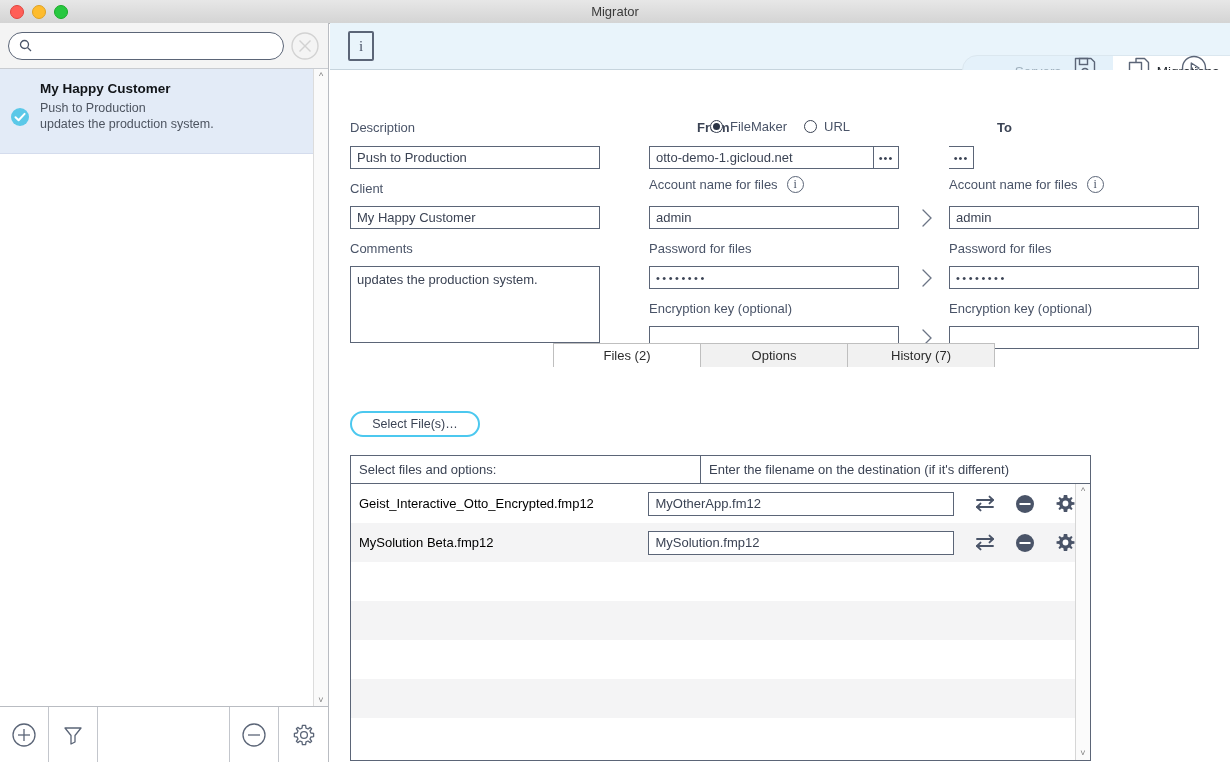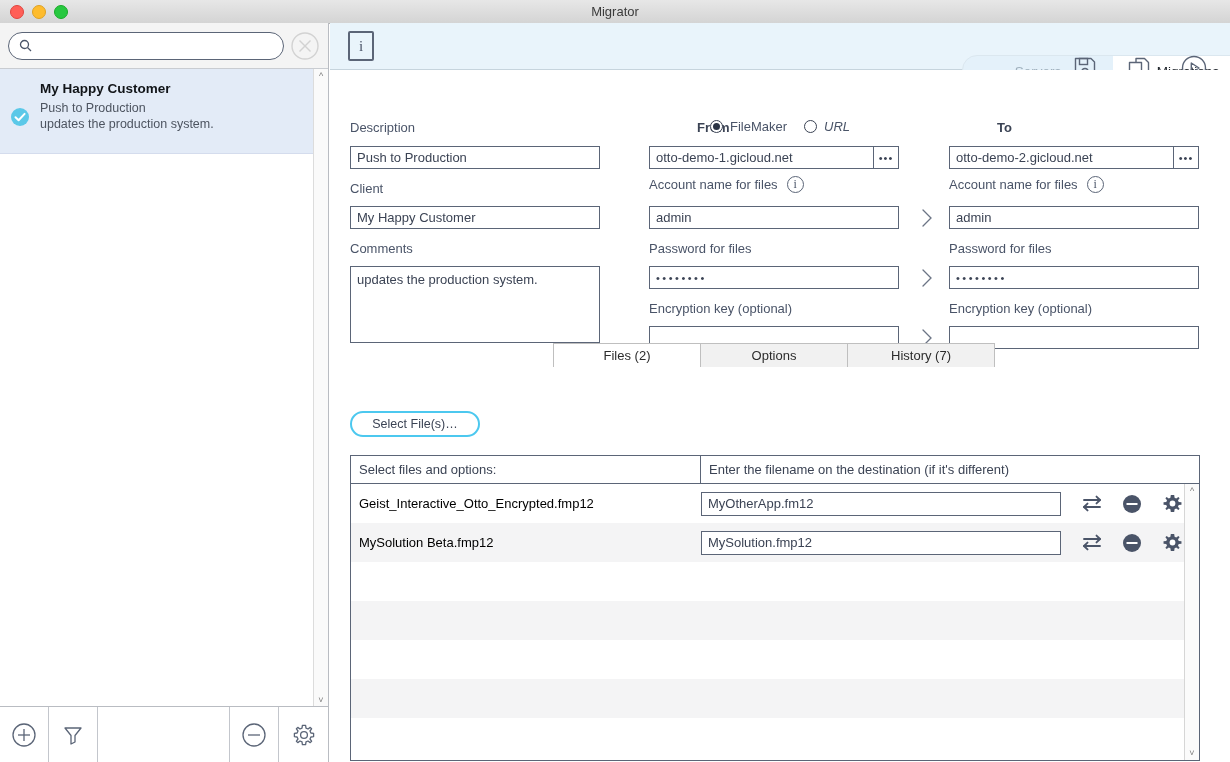--- a/index.html
+++ b/index.html
@@ -126,21 +126,21 @@
   .tab.active{background:#ffffff;}
 
   
   .pane{position:absolute;left:0;top:344px;width:900px;height:395px;background:#fff;}
   .selbtn{
     position:absolute;left:20px;top:44px;width:130px;height:26px;border:2px solid #4cc8ef;
     border-radius:13px;background:#fff;display:flex;align-items:center;justify-content:center;
     font-size:12.5px;color:#3b4354;box-sizing:border-box;
   }
   .table{
-    position:absolute;left:20px;top:88px;width:850px;height:306px;
+    position:absolute;left:20px;top:88px;width:741px;height:306px;
     border:1px solid #5b6577;box-sizing:border-box;background:#fff;
   }
   .thead{height:28px;display:flex;border-bottom:1px solid #5b6577;box-sizing:border-box;}
   .th{display:flex;align-items:center;padding:0 8px;font-size:13px;color:#3b4354;box-sizing:border-box;}
   .th.c1{width:350px;border-right:1px solid #5b6577;}
   .th.c2{flex:1;}
   .tbody{position:absolute;left:0;top:28px;right:14px;bottom:0;}
   .trow{height:39px;display:flex;align-items:center;box-sizing:border-box;background:#fff;}
   .trow.alt{background:#f4f4f5;}
   .fname{width:350px;padding:0 8px;box-sizing:border-box;font-size:13px;color:#000000;}
@@ -281,21 +281,21 @@
       <div class="lbl" style="position:absolute;left:20px;top:171px;">Comments</div>
       <div class="tarea" style="position:absolute;left:20px;top:196px;width:250px;height:77px;">updates the production system.</div>
 
       <div class="lbl b" style="position:absolute;left:319px;top:50px;">From</div>
       <div class="radio-row" style="position:absolute;left:380px;top:49px;">
         <span class="radio">
             <span class="in"></span>
           </span>
         <span class="lbl">FileMaker</span>
       </div>
-      <div class="radio-row" style="position:absolute;left:474px;top:49px;font-style:italic;">
+      <div class="radio-row" style="position:absolute;left:474px;top:49px;">
         <span class="radio"></span>
         <span class="lbl">URL</span>
       </div>
       <div style="position:absolute;left:319px;top:76px;display:flex;">
         <div class="tfield" style="width:225px;">otto-demo-1.gicloud.net</div>
         <div class="dots-btn">•••</div>
       </div>
 
       <div style="position:absolute;left:319px;top:106px;display:flex;align-items:center;gap:9px;">
         <span class="lbl">Account name for files</span>
@@ -314,21 +314,20 @@
       </svg>
       <svg style="position:absolute;left:588px;top:196px;" width="18" height="24" viewBox="0 0 18 24">
         <path d="M5 4 L13 12 L5 20" fill="none" stroke="#6b7485" stroke-width="1.3" stroke-linecap="round"></path>
       </svg>
       <svg style="position:absolute;left:588px;top:256px;" width="18" height="24" viewBox="0 0 18 24">
         <path d="M5 4 L13 12 L5 20" fill="none" stroke="#6b7485" stroke-width="1.3" stroke-linecap="round"></path>
       </svg>
 
       <div class="lbl b" style="position:absolute;left:619px;top:50px;">To</div>
       <div style="position:absolute;left:619px;top:76px;display:flex;">
-        <div class="tfield" style="width:225px;">otto-demo-2.gicloud.net</div>
         <div class="dots-btn">•••</div>
       </div>
 
       <div style="position:absolute;left:619px;top:106px;display:flex;align-items:center;gap:9px;">
         <span class="lbl">Account name for files</span>
         <span class="info-circle">i</span>
       </div>
       <div class="tfield" style="position:absolute;left:619px;top:136px;width:250px;">admin</div>
 
       <div class="lbl" style="position:absolute;left:619px;top:171px;">Password for files</div>

